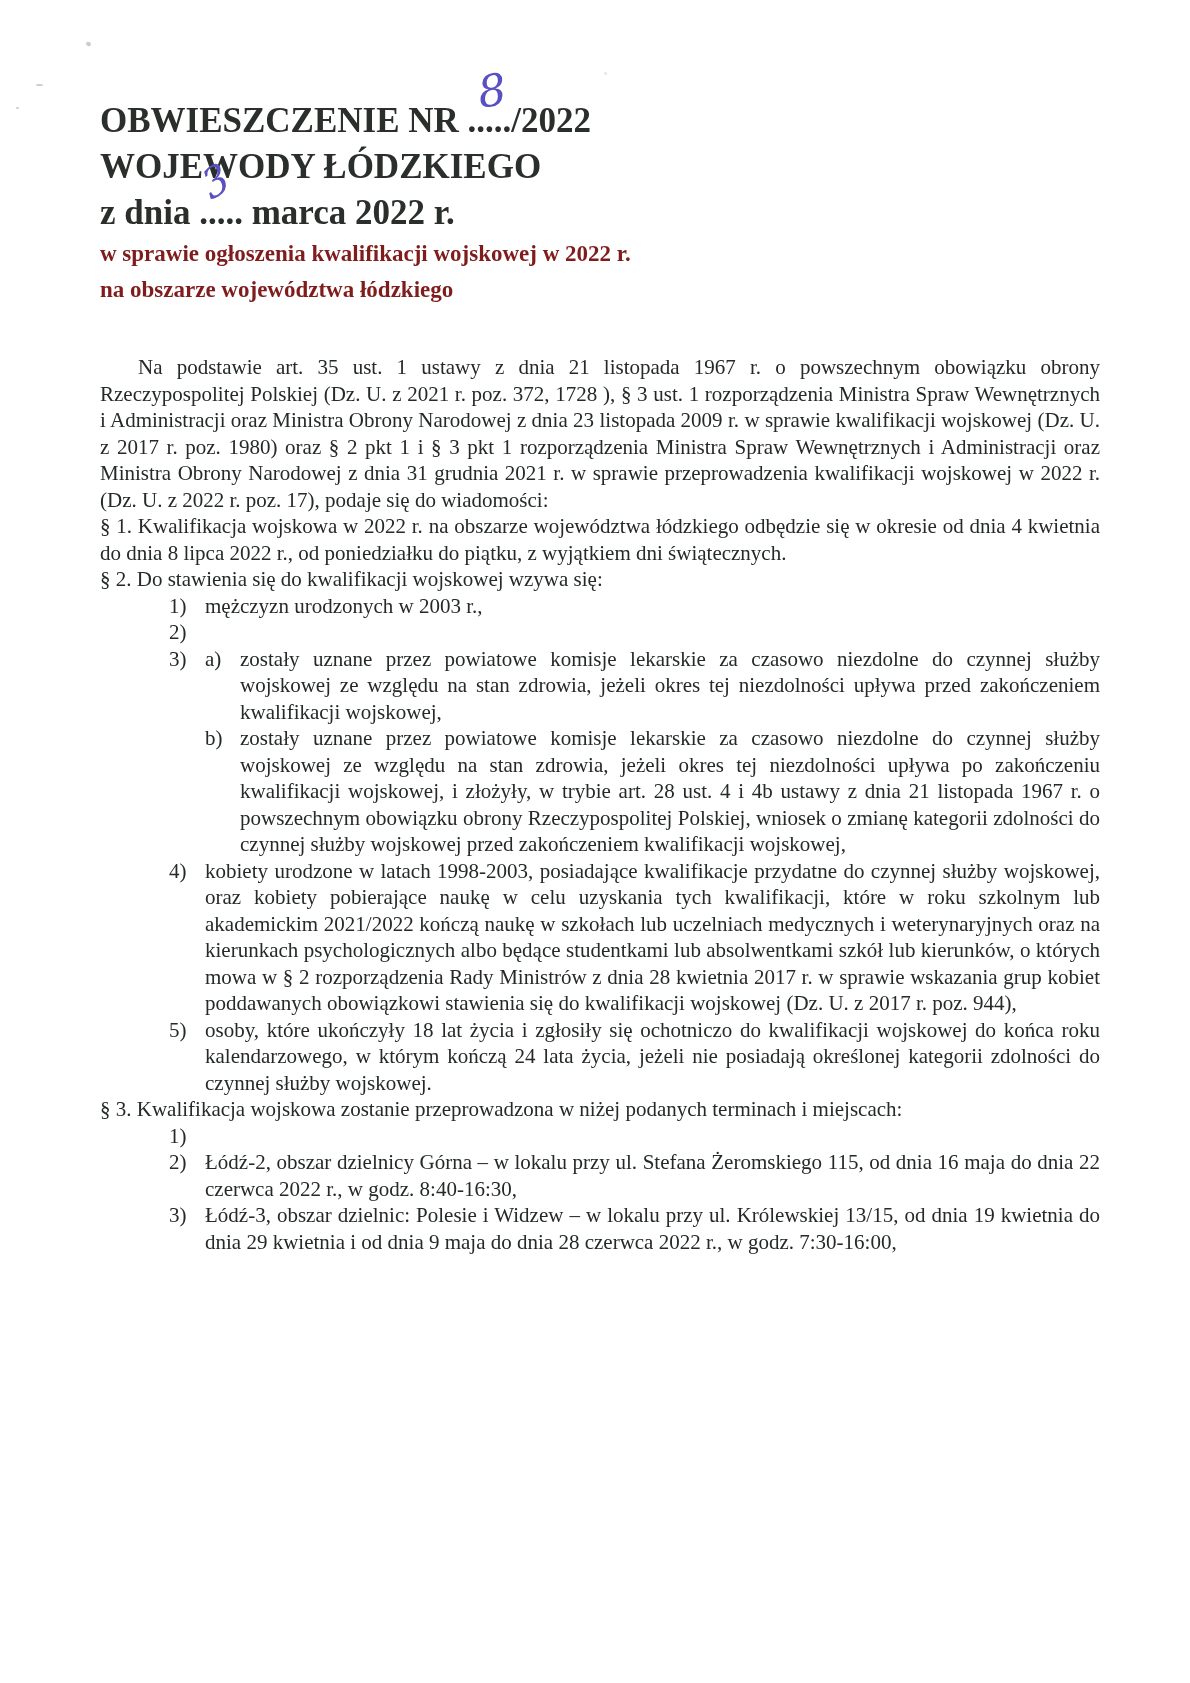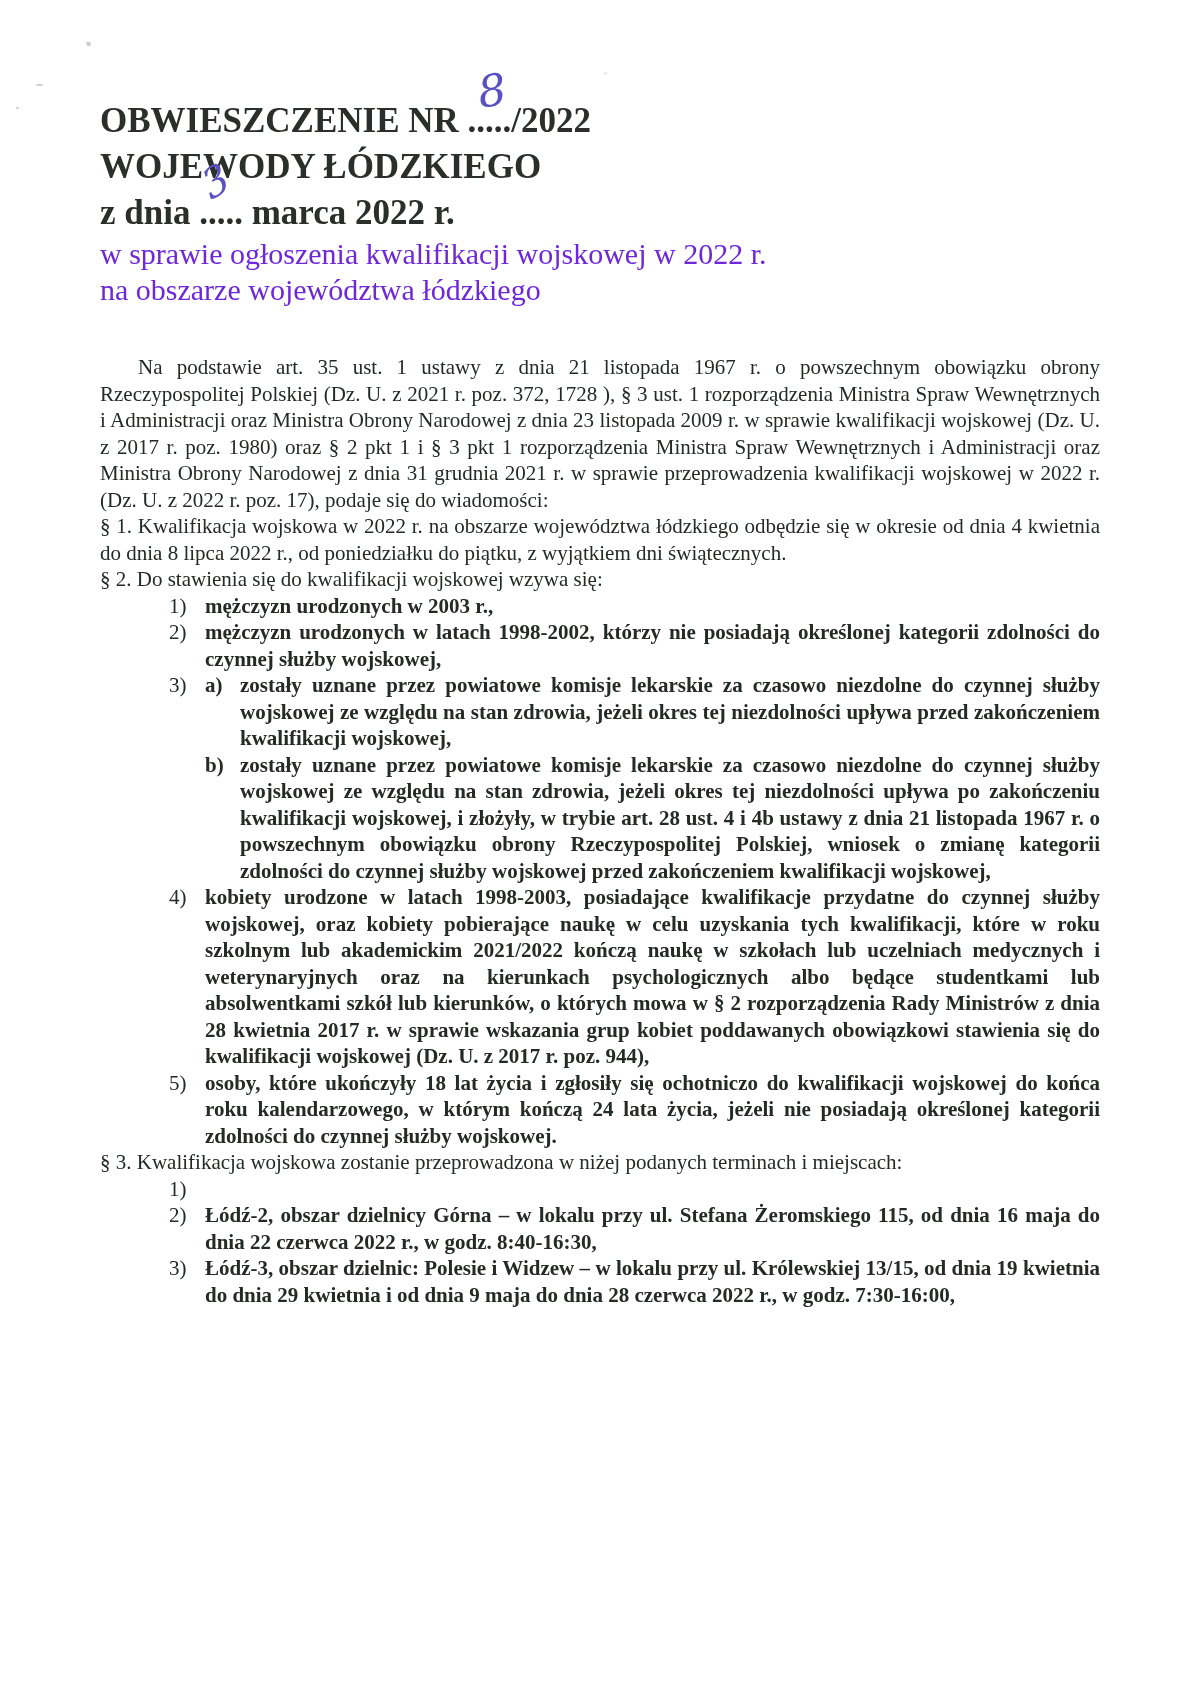--- a/index.html
+++ b/index.html
@@ -25,24 +25,24 @@
   
   .title-block { text-align:left; margin-bottom:46px; }
   .t-big {
     font-size:35px;
     font-weight:bold;
     line-height:46px;
     color:#2a2f2b;
     white-space:nowrap;
   }
   .t-small {
-    font-size:30px;
-    font-weight:normal;
+    font-size:23px;
+    font-weight:bold;
     line-height:36px;
-    color:#6d28d9;
+    color:#7f1d1d;
   }
   .dots-wrap { position:relative; display:inline-block; }
   .hand {
     position:absolute;
     font-family:"DejaVu Serif", serif;
     font-style:italic;
     font-weight:normal;
     color:#5a50c2;
     pointer-events:none;
   }
@@ -62,21 +62,21 @@
   .bodytext {
     font-size:21px;
     line-height:26.5px;
     text-align:justify;
   }
   .para { margin:0; }
   .intro { text-indent:38px; }
   
   .l1 { display:flex; }
   .l1 > .marker { flex:none; width:36px; margin-left:69px; }
-  .l1 > .body  { flex:1; text-align:justify;font-weight:bold; }
+  .l1 > .body  { flex:1; text-align:justify; }
   .l2 { display:flex; }
   .l2 > .marker { flex:none; width:35px; }
   .l2 > .body  { flex:1; text-align:justify; }
   
   .speck {
     position:absolute;
     background:#9a9a9a;
     border-radius:50%;
     opacity:.5;
   }
@@ -117,21 +117,20 @@
 
       <p class="para">§ 2. Do stawienia się do kwalifikacji wojskowej wzywa się:</p>
 
       <div class="l1">
         <span class="marker">1)</span>
         <span class="body">mężczyzn urodzonych w 2003 r.,</span>
       </div>
 
       <div class="l1">
         <span class="marker">2)</span>
-        <span class="body">mężczyzn urodzonych w latach 1998-2002, którzy nie posiadają określonej kategorii zdolności do czynnej służby wojskowej,</span>
       </div>
 
       <div class="l1">
         <span class="marker">3)</span>
         <span class="body">
           <span class="l2">
             <span class="marker">a)</span>
             <span class="body">zostały uznane przez powiatowe komisje lekarskie za czasowo niezdolne do czynnej służby wojskowej ze względu na stan zdrowia, jeżeli okres tej niezdolności upływa przed zakończeniem kwalifikacji wojskowej,</span>
           </span>
           <span class="l2">

